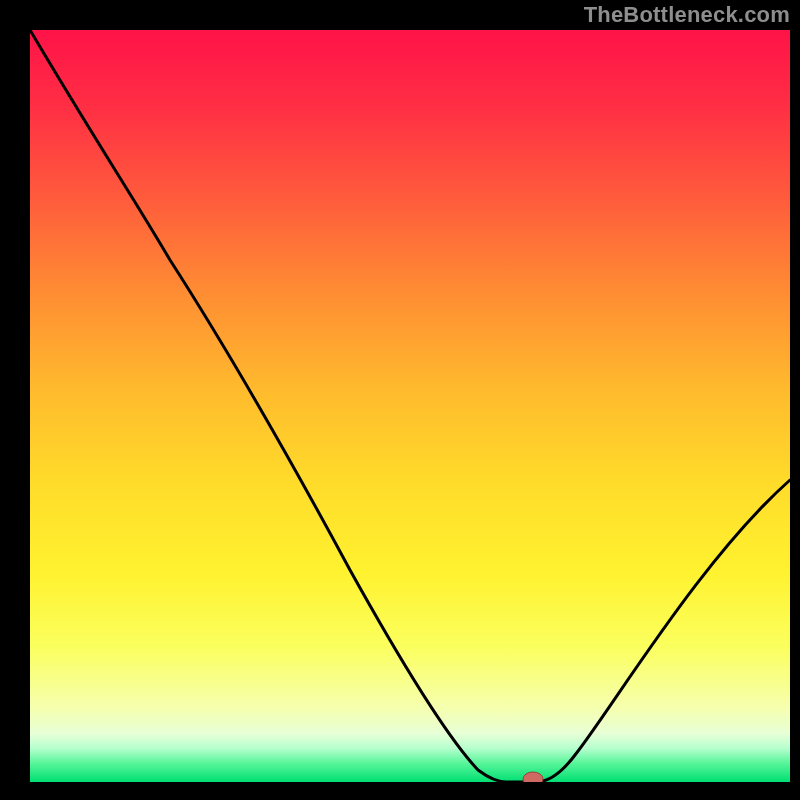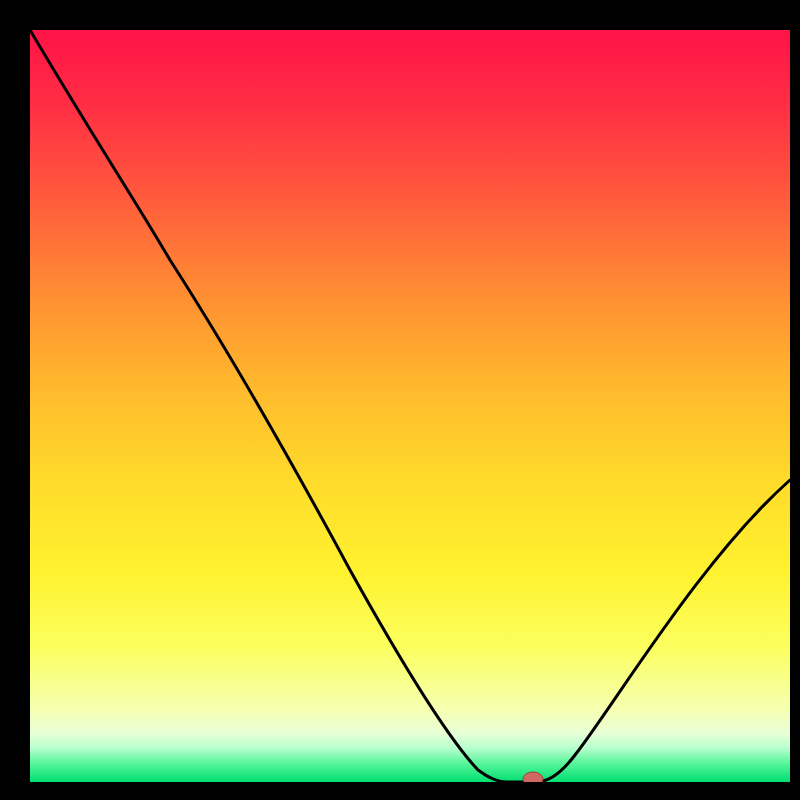--- a/index.html
+++ b/index.html
@@ -67,13 +67,14 @@
              C 615 704, 700 560, 790 480"></path>
 
     <ellipse cx="533" cy="779" rx="10" ry="7" fill="#cf6a63" stroke="#9c3f3a" stroke-width="1"></ellipse>
 
     <rect x="0" y="0" width="800" height="30" fill="#000000"></rect>
     <rect x="0" y="0" width="30" height="800" fill="#000000"></rect>
     <rect x="0" y="782" width="800" height="18" fill="#000000"></rect>
     <rect x="790" y="0" width="10" height="800" fill="#000000"></rect>
   </svg>
 
+  <div class="watermark">TheBottleneck.com</div>
 </div>
 
 </body></html>

